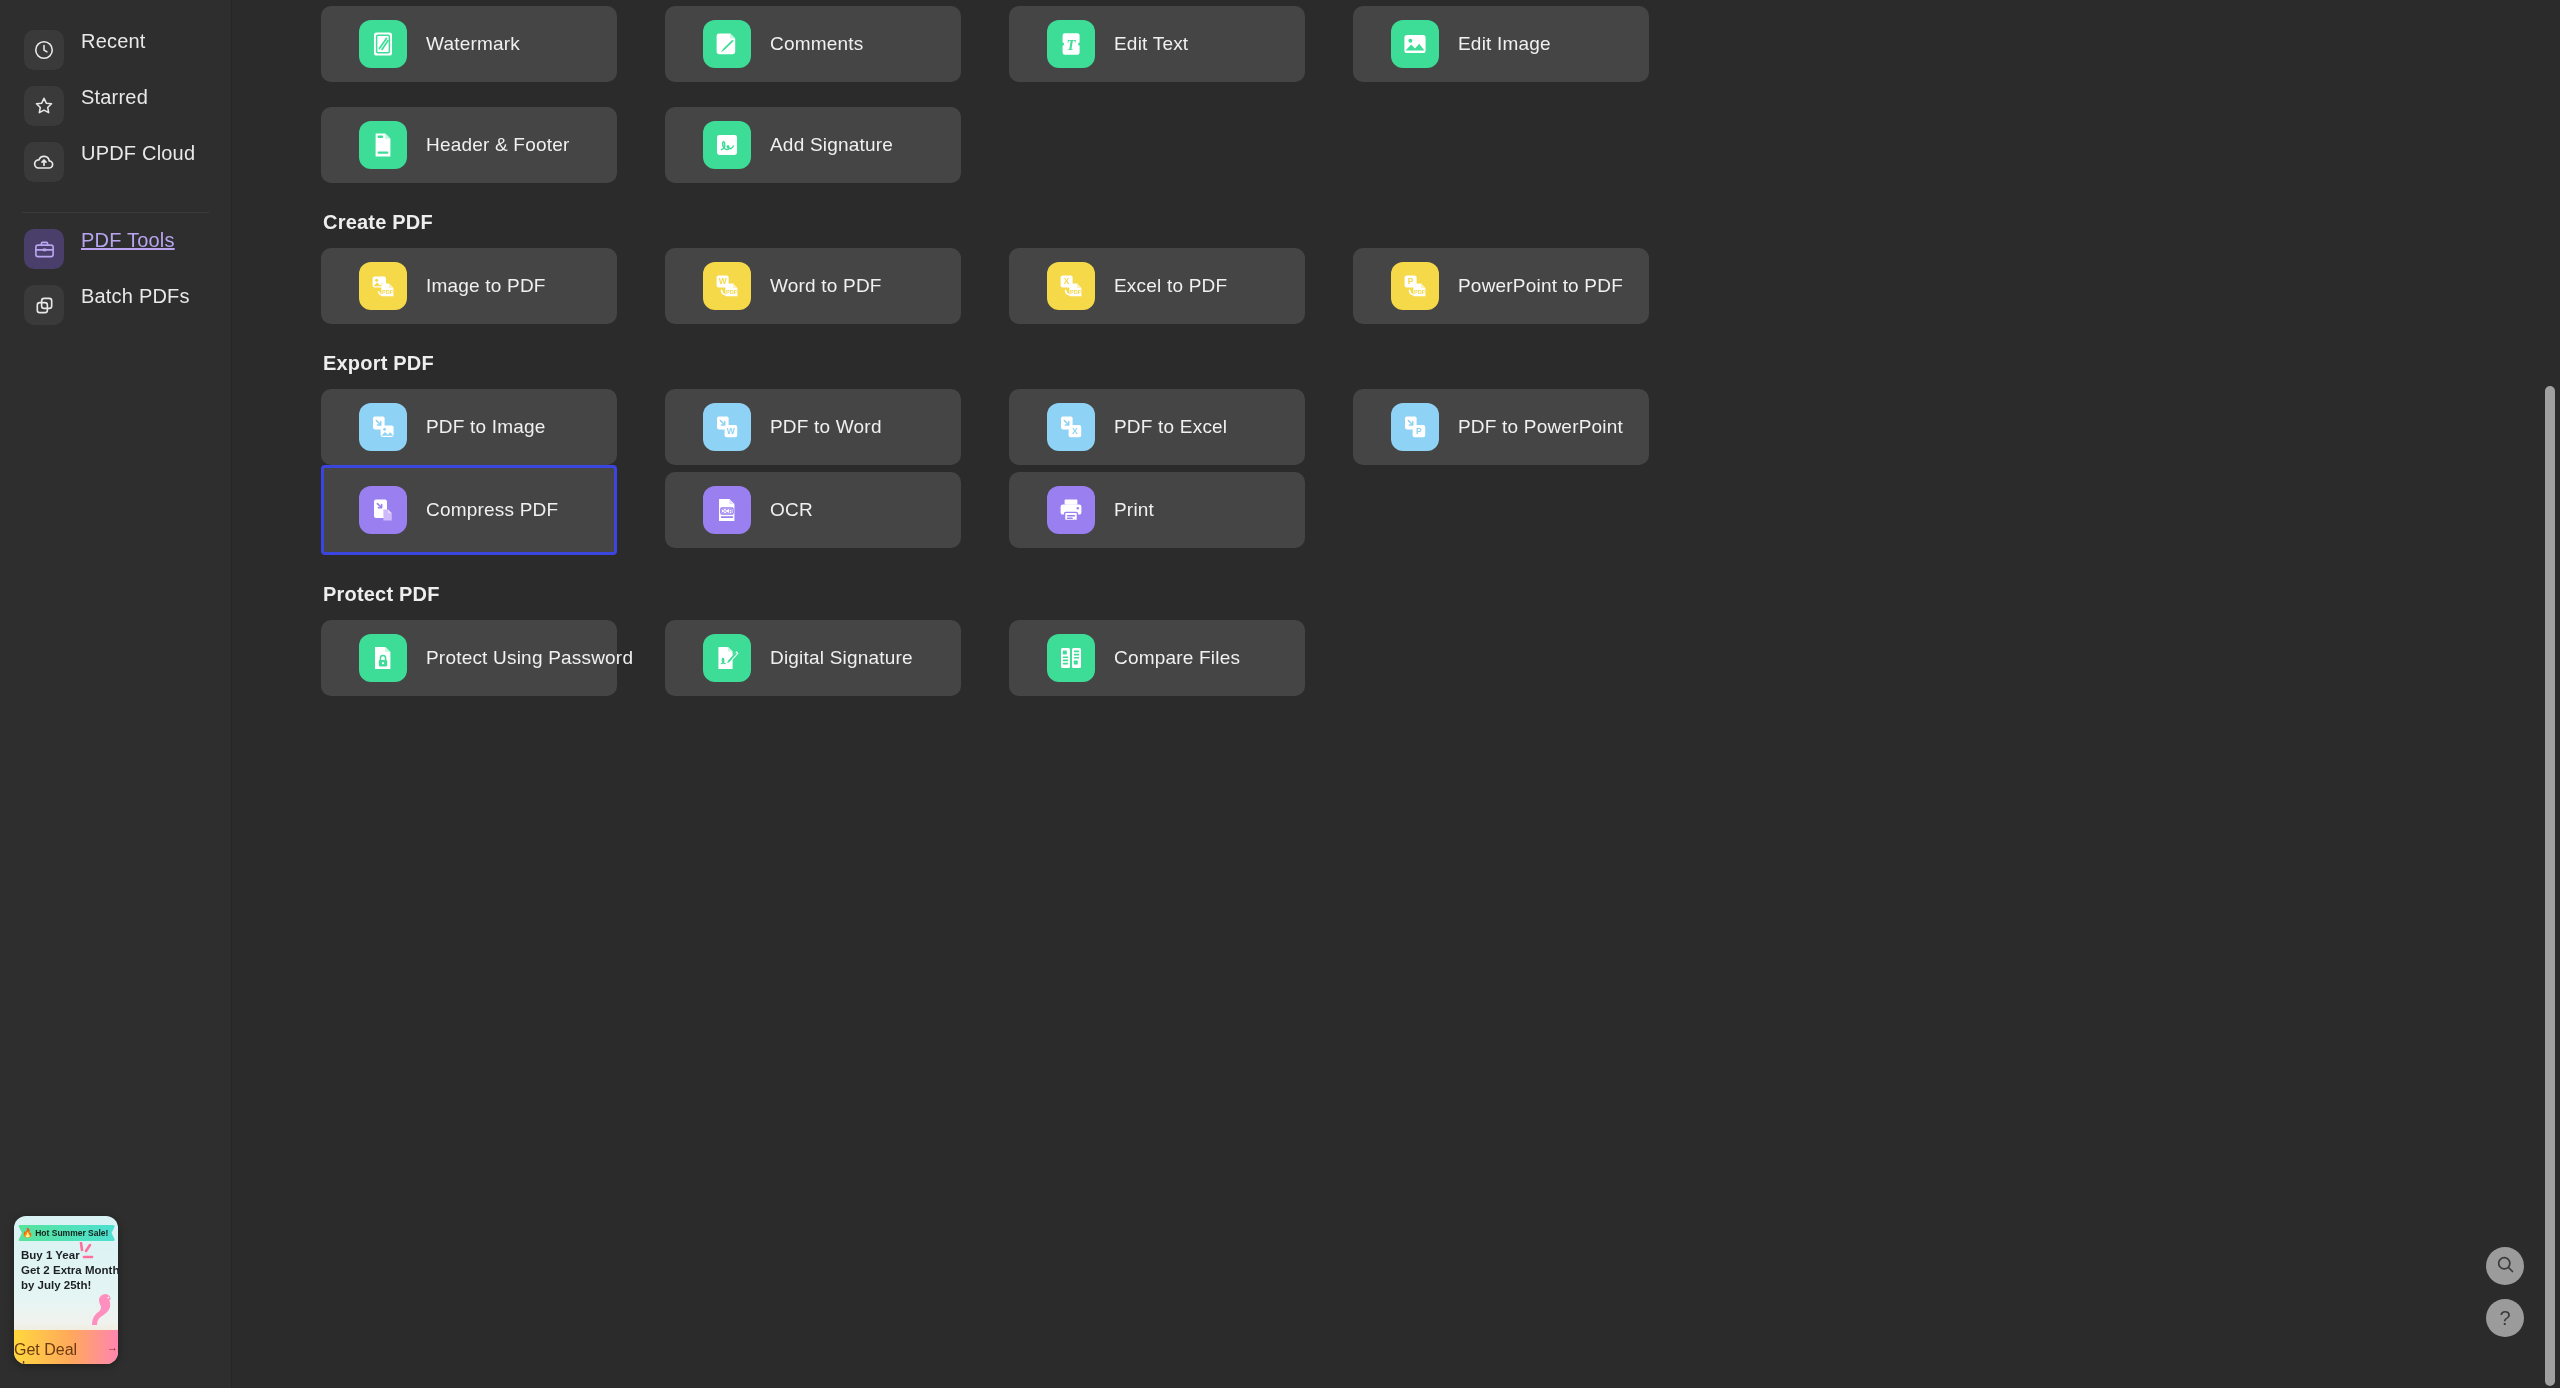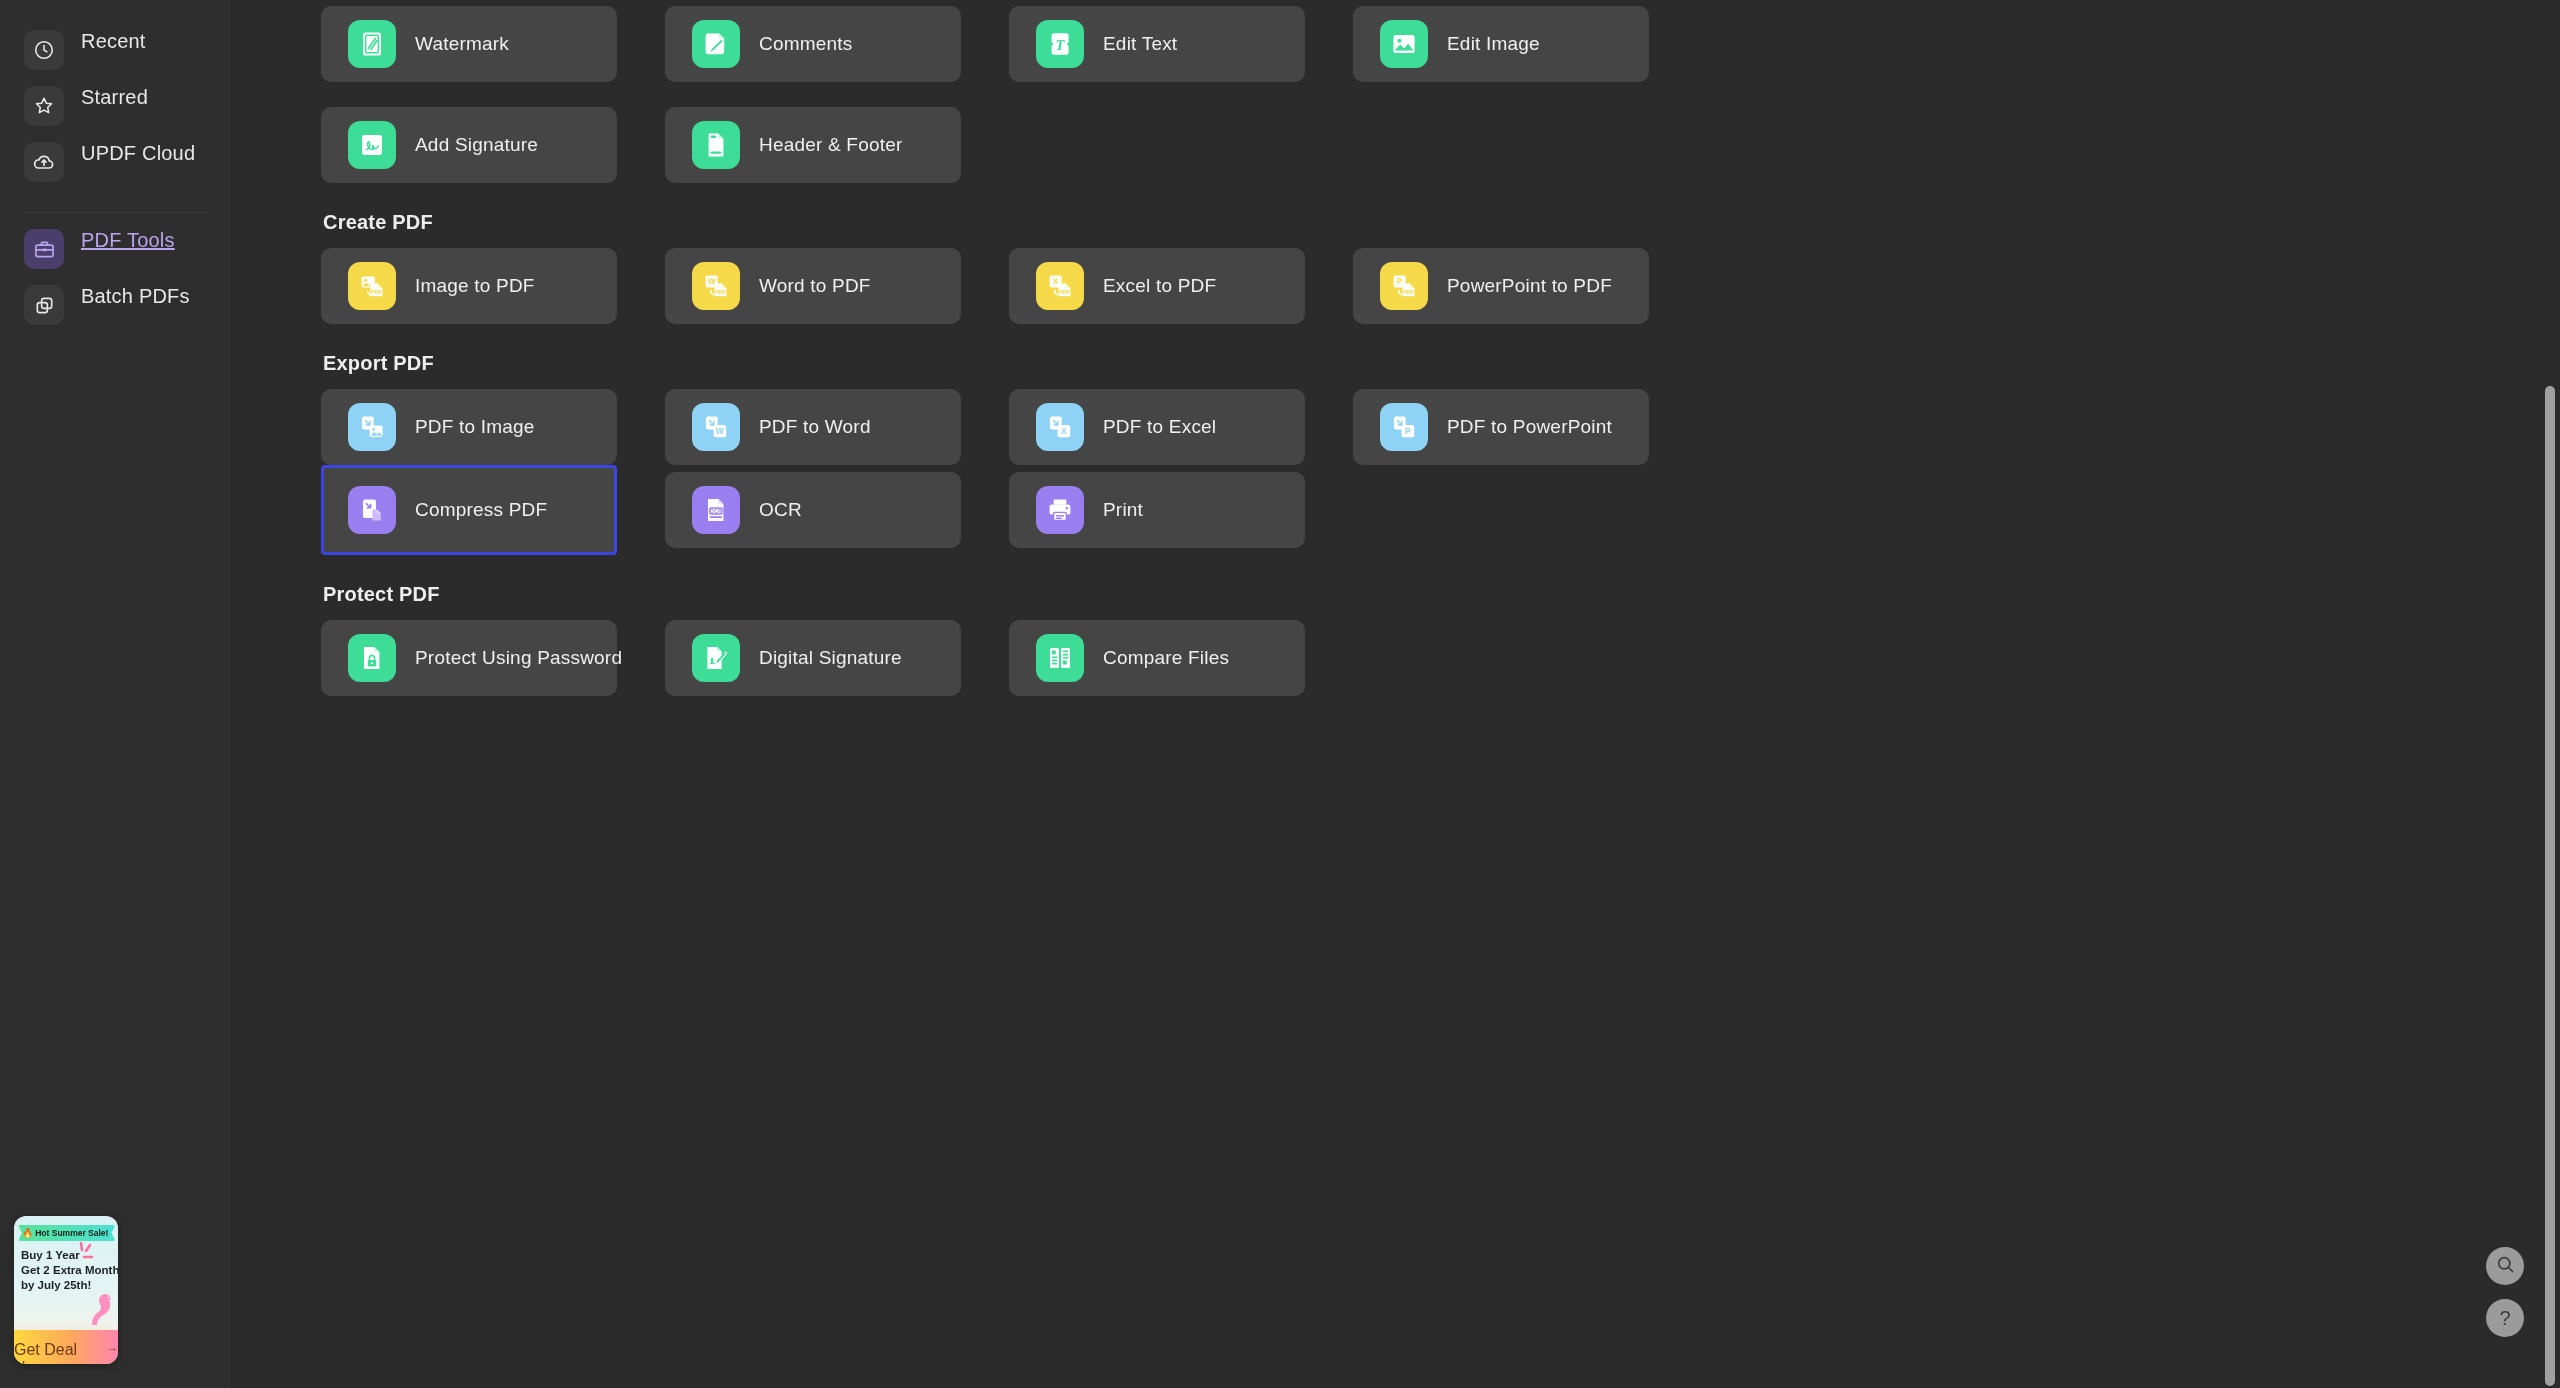--- a/index.html
+++ b/index.html
@@ -105,21 +105,21 @@
   .grid {
     display: grid;
     grid-template-columns: repeat(4, 296px);
     gap: 25px 48px;
   }
   .card {
     height: 76px;
     background: #454545;
     border-radius: 10px;
     display: flex; align-items: center;
-    padding-left: 24px;
+    padding-left: 35px;
     gap: 19px;
     cursor: pointer;
     border: 3px solid transparent;
   }
   .card.selected {
     border-color: #3b45e0;
     background: #454545;
     height: 90px;
     border-radius: 4px;
   }
@@ -298,37 +298,37 @@
               <circle cx="10.4" cy="11.8" r="2" fill="#3ddc97"></circle>
               <path d="M5.6 21.4 l5.6-5.8 3.8 3.8 4.2-4.6 5.2 6.6z" fill="#3ddc97"></path>
             </svg>
           </span>
           <span class="card-label">Edit Image</span>
         </div>
 
         <div class="card">
           <span class="card-ico bg-green">
             <svg width="30" height="30" viewBox="0 0 30 30">
-              <rect x="5" y="5" width="20" height="20" rx="2.4" fill="#ffffff"></rect>
-              <path d="M9.6 19.6c2.4-.6 3.4-3.6 3-6.4-.3-2.1-1.8-2-2 .2-.3 3 2.1 6.2 4.4 6.2 1.8 0 2.4-1.8 1.6-3.2-.5-.9-1.6-.5-1.3.5.3 1.2 2 2.1 3.6 1.6 1.3-.4 2-1.4 2.3-2.4" fill="none" stroke="#3ddc97" stroke-width="1.5" stroke-linecap="round"></path>
-            </svg>
-          </span>
-          <span class="card-label">Add Signature</span>
-        </div>
-
-        <div class="card">
-          <span class="card-ico bg-green">
-            <svg width="30" height="30" viewBox="0 0 30 30">
               <path d="M7.6 3.6h9.6l5.2 5.2v17.6H7.6z" fill="#ffffff"></path>
               <path d="M17.2 3.6v5.2h5.2z" fill="#c9f6e2"></path>
               <rect x="9.6" y="5.6" width="5.6" height="2.4" rx=".9" fill="#3ddc97"></rect>
               <rect x="9.6" y="21.4" width="10.8" height="2.4" rx="1" fill="#3ddc97"></rect>
             </svg>
           </span>
           <span class="card-label">Header &amp; Footer</span>
+        </div>
+
+        <div class="card">
+          <span class="card-ico bg-green">
+            <svg width="30" height="30" viewBox="0 0 30 30">
+              <rect x="5" y="5" width="20" height="20" rx="2.4" fill="#ffffff"></rect>
+              <path d="M9.6 19.6c2.4-.6 3.4-3.6 3-6.4-.3-2.1-1.8-2-2 .2-.3 3 2.1 6.2 4.4 6.2 1.8 0 2.4-1.8 1.6-3.2-.5-.9-1.6-.5-1.3.5.3 1.2 2 2.1 3.6 1.6 1.3-.4 2-1.4 2.3-2.4" fill="none" stroke="#3ddc97" stroke-width="1.5" stroke-linecap="round"></path>
+            </svg>
+          </span>
+          <span class="card-label">Add Signature</span>
         </div>
       </div>
 
       <h2 class="section-title">Create PDF</h2>
       <div class="grid">
         <div class="card">
           <span class="card-ico bg-yellow">
             <svg width="30" height="30" viewBox="0 0 30 30">
               <rect x="4.6" y="5.4" width="13.4" height="11" rx="2" fill="#ffffff"></rect>
               <circle cx="8.6" cy="9.2" r="1.5" fill="#f5d949"></circle>

